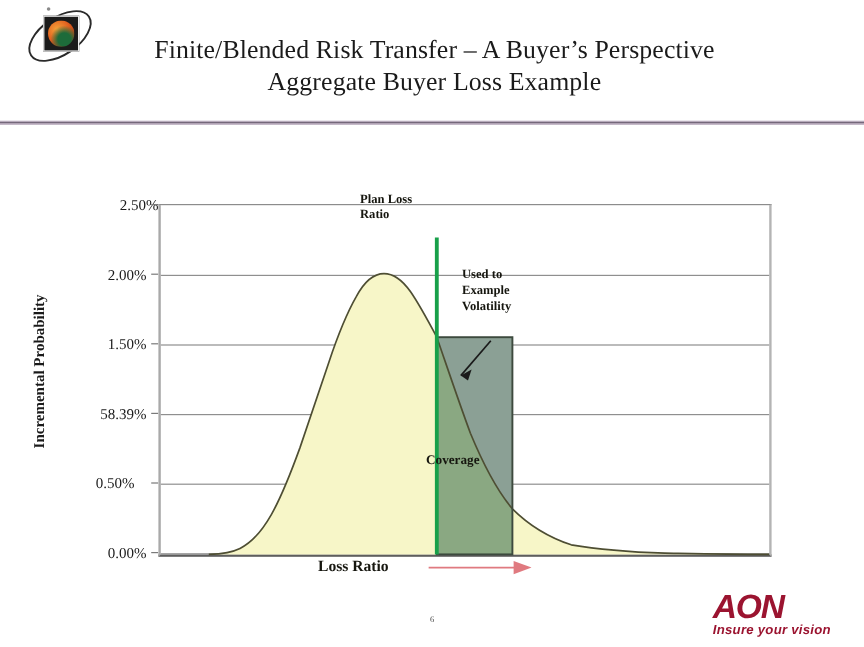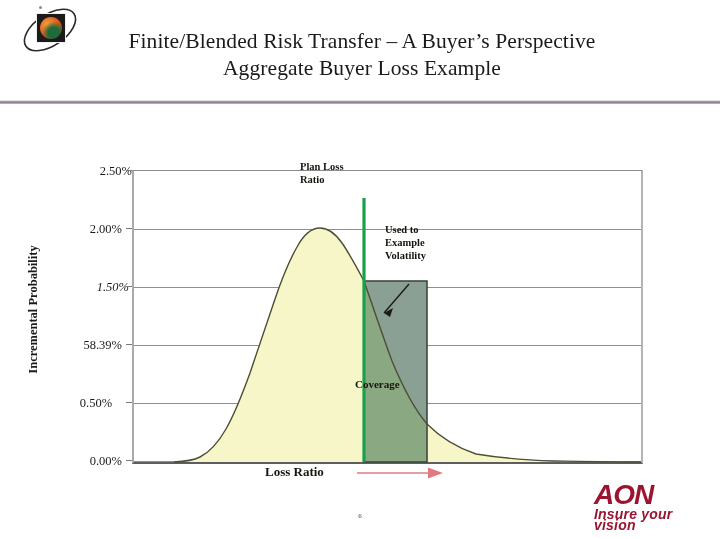--- a/index.html
+++ b/index.html
@@ -231,21 +231,21 @@
     font-style: italic;
     font-size: 28px;
     line-height: 28px;
     letter-spacing: -1px;
     color: #9b1430;
   }
   .aon-tag {
     font-family: "Liberation Sans", sans-serif;
     font-style: italic;
     font-weight: bold;
-    font-size: 14px;
+    font-size: 11px;
     line-height: 11px;
     letter-spacing: 0.2px;
     color: #9b1430;
   }
 </style>
 </head>
 <body>
 
 <div class="slide">
 
@@ -268,21 +268,21 @@
 
     <div class="header-rule"></div>
   </div>
 
   <div class="chart-wrap">
 
     <div class="ylabel">Incremental Probability</div>
 
     <div class="ytick" style="left:80px; top:62px;">2.50%</div>
     <div class="ytick" style="left:70px; top:120px;">2.00%</div>
-    <div class="ytick" style="left:77px; top:178px;font-style:italic;">1.50%</div>
+    <div class="ytick" style="left:70px; top:178px;">1.50%</div>
     <div class="ytick" style="left:70px; top:236px;">58.39%</div>
     <div class="ytick" style="left:70px; top:294px;text-align:center;">0.50%</div>
     <div class="ytick" style="left:70px; top:352px;">0.00%</div>
 
     <div class="ytickmark" style="left:126px; top:68px;"></div>
     <div class="ytickmark" style="left:126px; top:126px;"></div>
     <div class="ytickmark" style="left:126px; top:184px;"></div>
     <div class="ytickmark" style="left:126px; top:242px;"></div>
     <div class="ytickmark" style="left:126px; top:300px;"></div>
     <div class="ytickmark" style="left:126px; top:358px;"></div>

